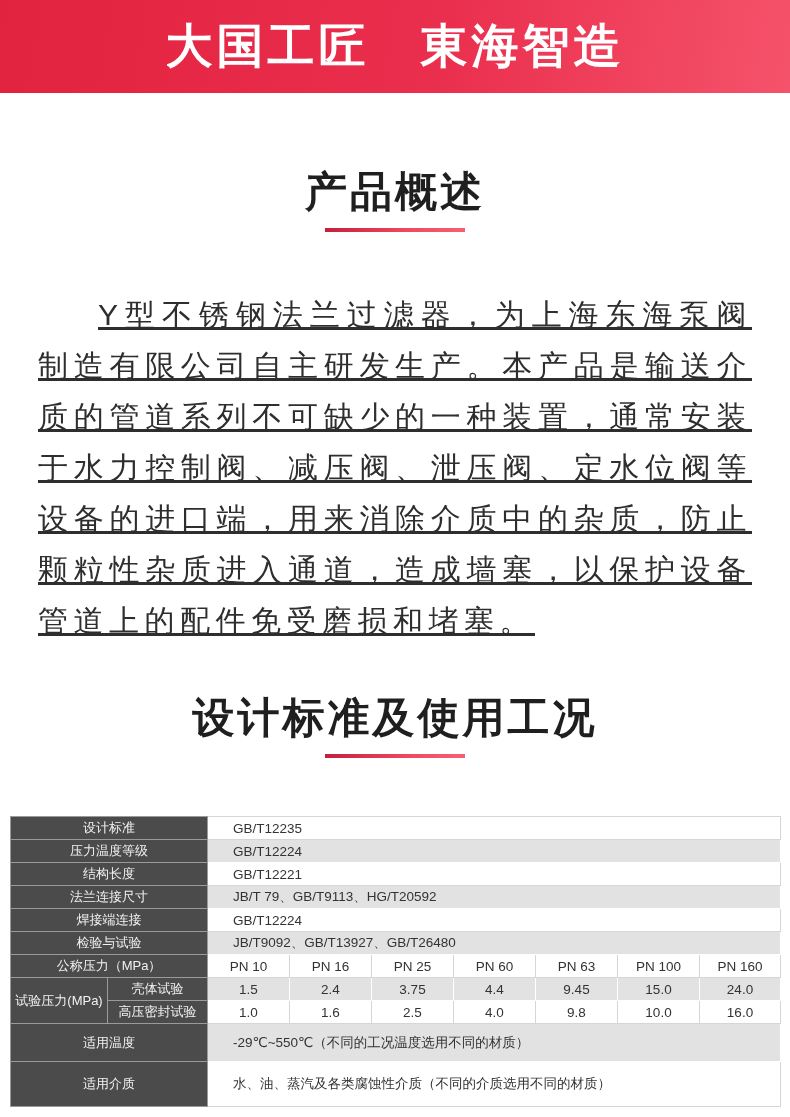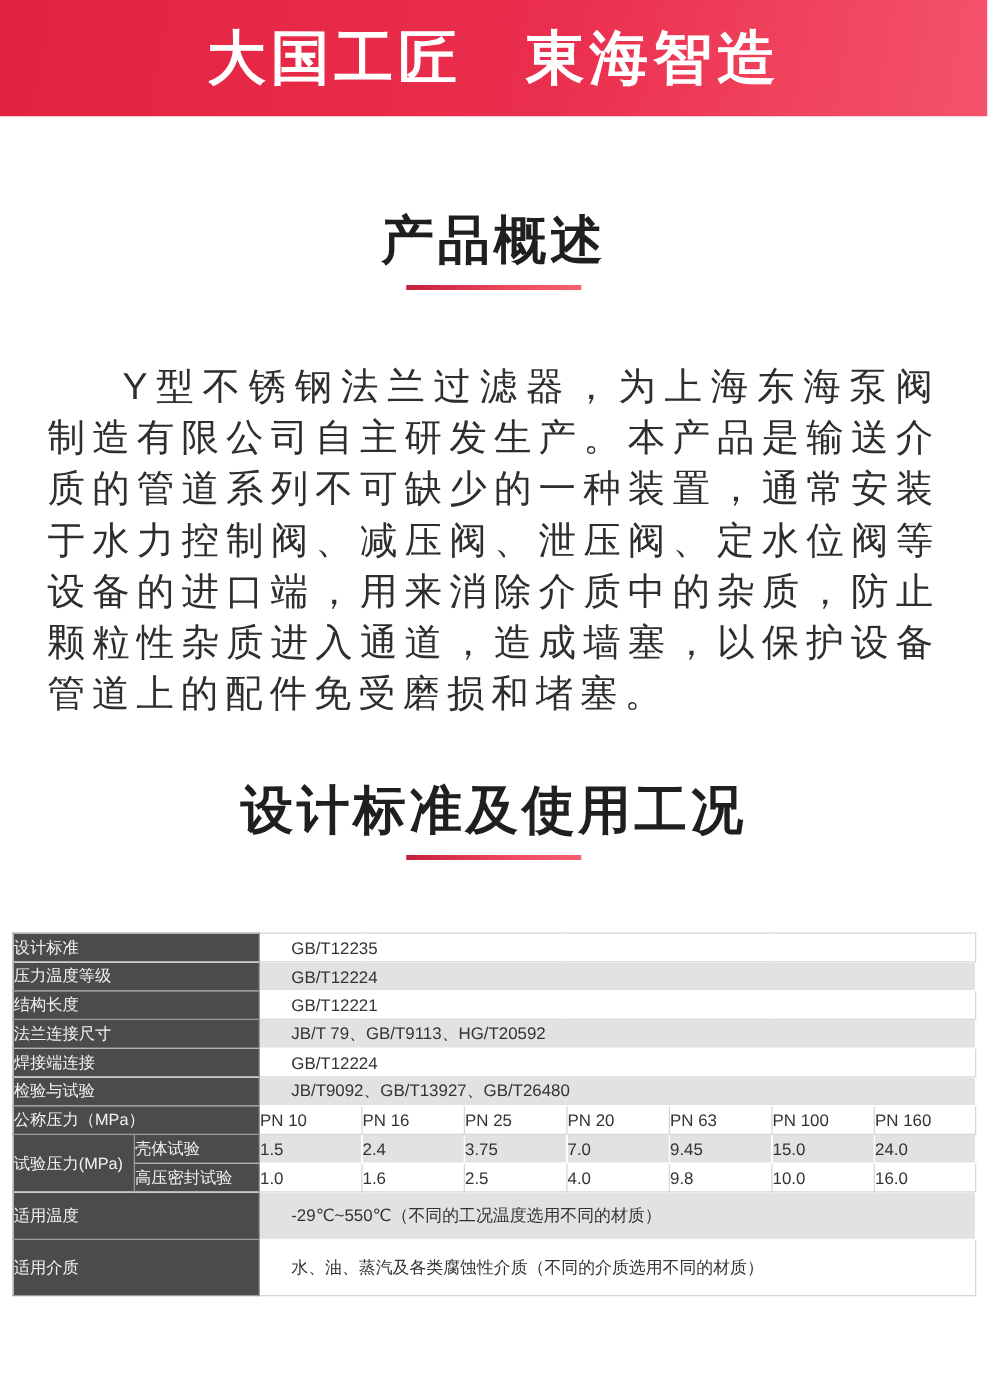--- a/index.html
+++ b/index.html
@@ -39,25 +39,26 @@
   .title-underline {
     width: 140px; height: 4px;
     margin: 14px auto 0 auto;
     background: linear-gradient(90deg, #c2203d 0%, #ee4b60 60%, #f7606f 100%);
   }
 
   
   .overview-paragraph {
     margin: 57px 38px 0 38px;
     font-size: 30px;
-    line-height: 41px;
+    line-height: 51px;
     letter-spacing: 5.5px;
     color: #2e2e2e;
     text-align: justify;
     text-indent: 2em;
+    text-decoration: underline;
   }
 
   
   table.spec-table {
     margin: 58px 0 0 10px;
     width: 770px;
     border-collapse: collapse;
     table-layout: fixed;
     border-top: 1px solid #8a8a8a;
     border-bottom: 1px solid #8a8a8a;
@@ -65,27 +66,28 @@
   .spec-table td {
     height: 23px;
     font-size: 13.5px;
     padding: 0;
     overflow: hidden;
     white-space: nowrap;
   }
   .spec-table td.dark {
     background: #4b4b4b;
     color: #f2f2f2;
+    text-align: center;
     font-size: 13px;
     border: 1px solid #9a9a9a;
   }
   .spec-table tr.r-light td.val { background: #ffffff; border: 1px solid #d6d6d6; color: #333; }
   .spec-table tr.r-gray  td.val { background: #e2e2e2; border: 1px solid #ffffff; color: #333; }
   .spec-table td.val.left { text-align: left; padding-left: 25px; }
-  .spec-table td.val.num  { }
+  .spec-table td.val.num  { text-align: center; }
   .spec-table tr.tall-a td { height: 38px; }
   .spec-table tr.tall-b td { height: 45px; }
 </style>
 </head>
 <body>
 
 <div class="banner">
   <div class="banner-title">大国工匠　東海智造</div>
 </div>
 
@@ -132,32 +134,32 @@
     </tr>
     <tr class="r-gray">
       <td colspan="2" class="dark">检验与试验</td>
       <td colspan="7" class="val left">JB/T9092、GB/T13927、GB/T26480</td>
     </tr>
     <tr class="r-light">
       <td colspan="2" class="dark">公称压力（MPa）</td>
       <td class="val num">PN 10</td>
       <td class="val num">PN 16</td>
       <td class="val num">PN 25</td>
-      <td class="val num">PN 20</td>
+      <td class="val num">PN 60</td>
       <td class="val num">PN 63</td>
       <td class="val num">PN 100</td>
       <td class="val num">PN 160</td>
     </tr>
     <tr class="r-gray">
       <td rowspan="2" class="dark">试验压力(MPa)</td>
       <td class="dark">壳体试验</td>
       <td class="val num">1.5</td>
       <td class="val num">2.4</td>
       <td class="val num">3.75</td>
-      <td class="val num">7.0</td>
+      <td class="val num">4.4</td>
       <td class="val num">9.45</td>
       <td class="val num">15.0</td>
       <td class="val num">24.0</td>
     </tr>
     <tr class="r-light">
       <td class="dark">高压密封试验</td>
       <td class="val num">1.0</td>
       <td class="val num">1.6</td>
       <td class="val num">2.5</td>
       <td class="val num">4.0</td>

